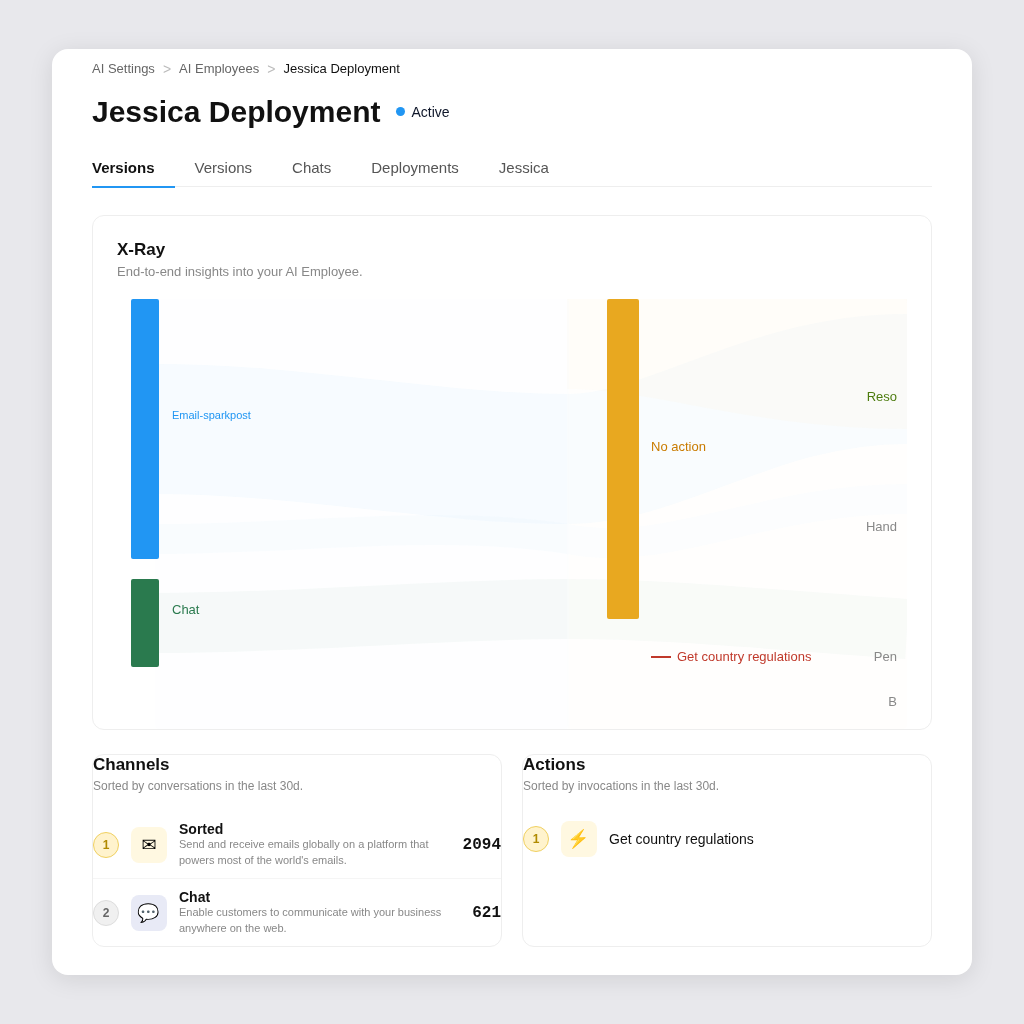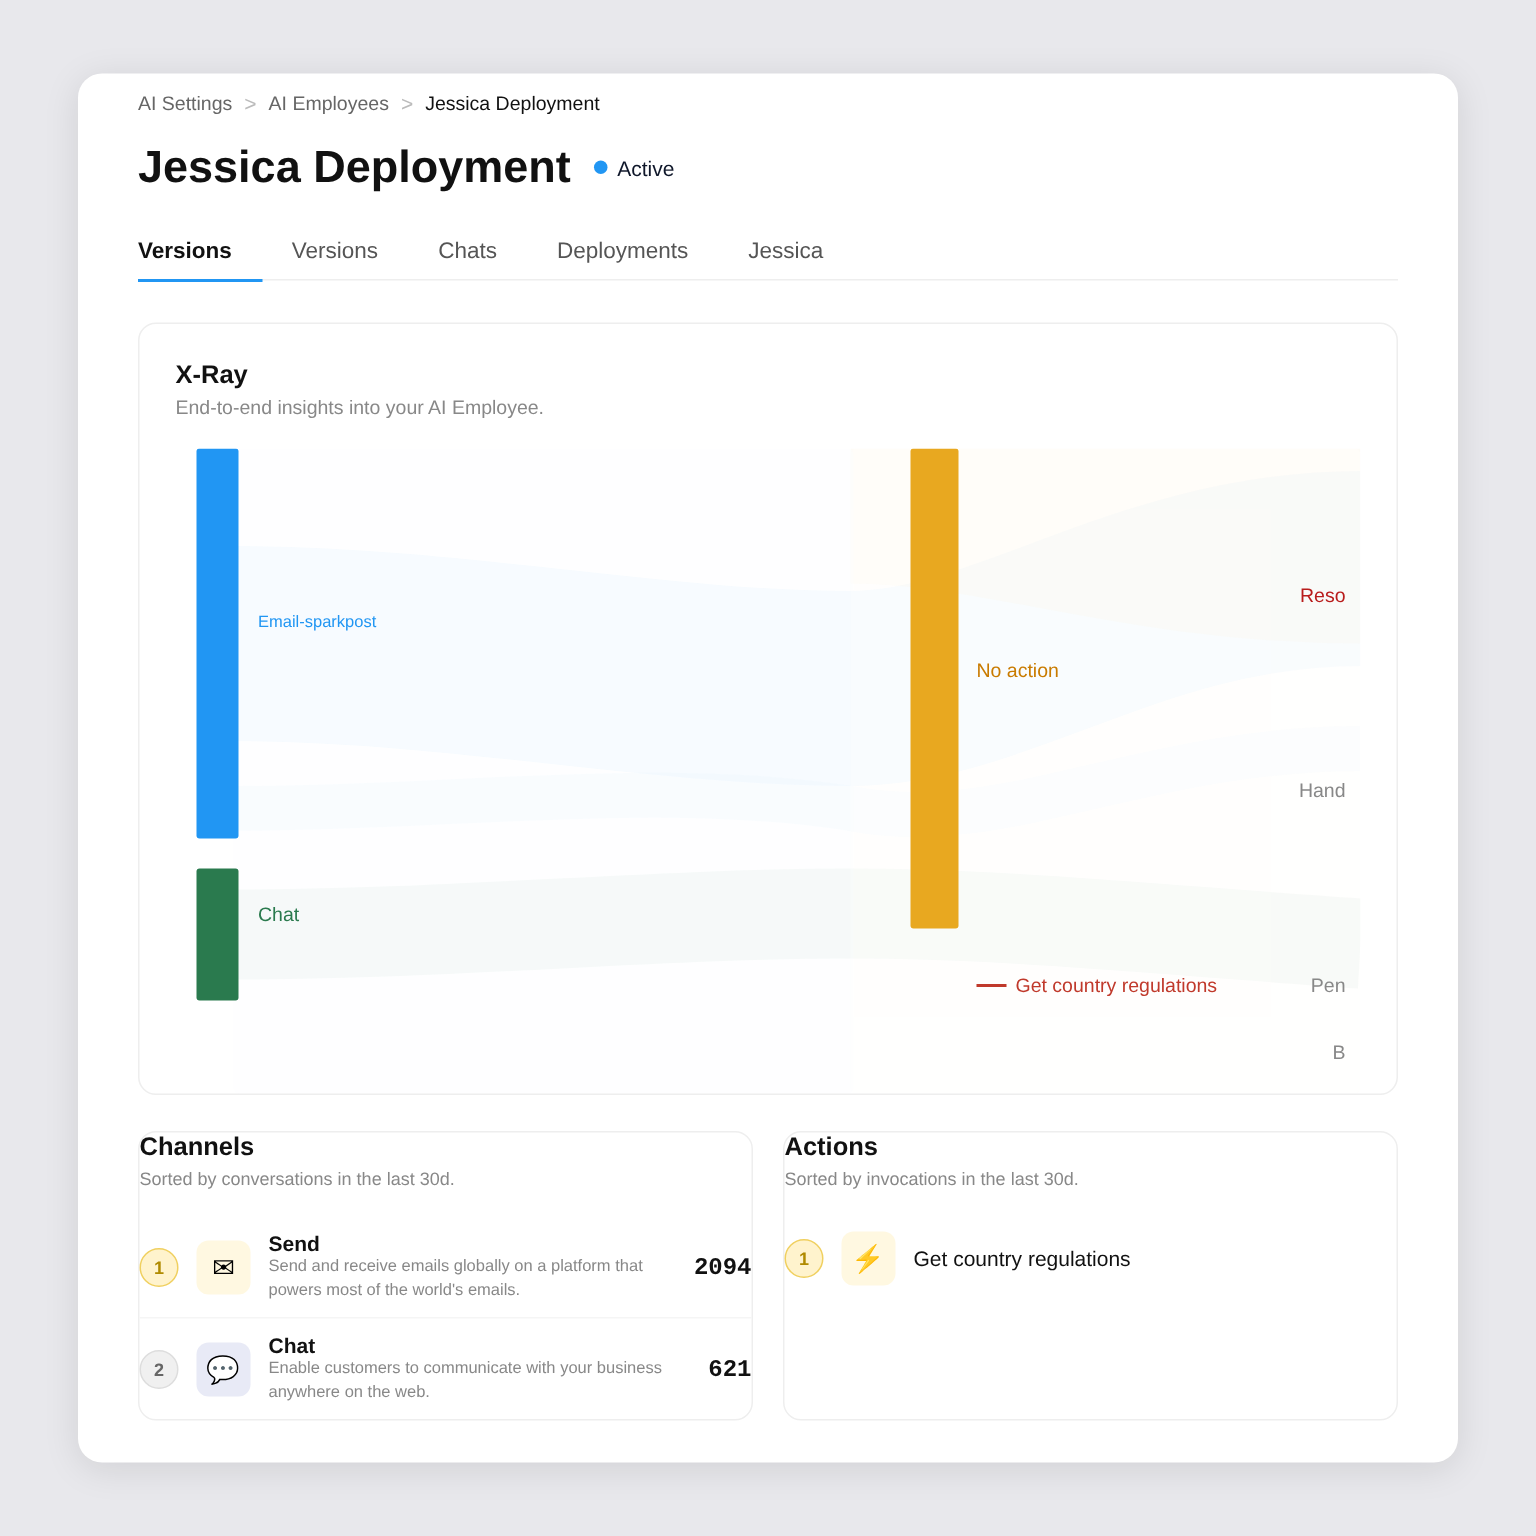--- a/index.html
+++ b/index.html
@@ -192,21 +192,21 @@
       display: inline-block;
       width: 20px;
       height: 2px;
       background: #c0392b;
     }
     .label-reso {
       position: absolute;
       right: 10px;
       top: 90px;
       font-size: 13px;
-      color: #b91c1c;
+      color: #4d7c0f;
     }
     .label-hand {
       position: absolute;
       right: 10px;
       top: 220px;
       font-size: 13px;
       color: #888;
     }
     .label-pen {
       position: absolute;
@@ -403,21 +403,21 @@
       <div class="info-card">
         <div class="info-card-title">Channels</div>
         <div class="info-card-subtitle">Sorted by conversations in the last 30d.</div>
 
         <div class="channel-item">
           <div class="rank-badge rank-1">1</div>
           <div class="channel-icon channel-icon-email">
             <span>✉</span>
           </div>
           <div class="channel-info">
-            <div class="channel-name">Send</div>
+            <div class="channel-name">Sorted</div>
             <div class="channel-desc">Send and receive emails globally on a platform that powers most of the world's emails.</div>
           </div>
           <div class="channel-count">2094</div>
         </div>
 
         <div class="channel-item">
           <div class="rank-badge rank-2">2</div>
           <div class="channel-icon channel-icon-chat">
             <span>💬</span>
           </div>

